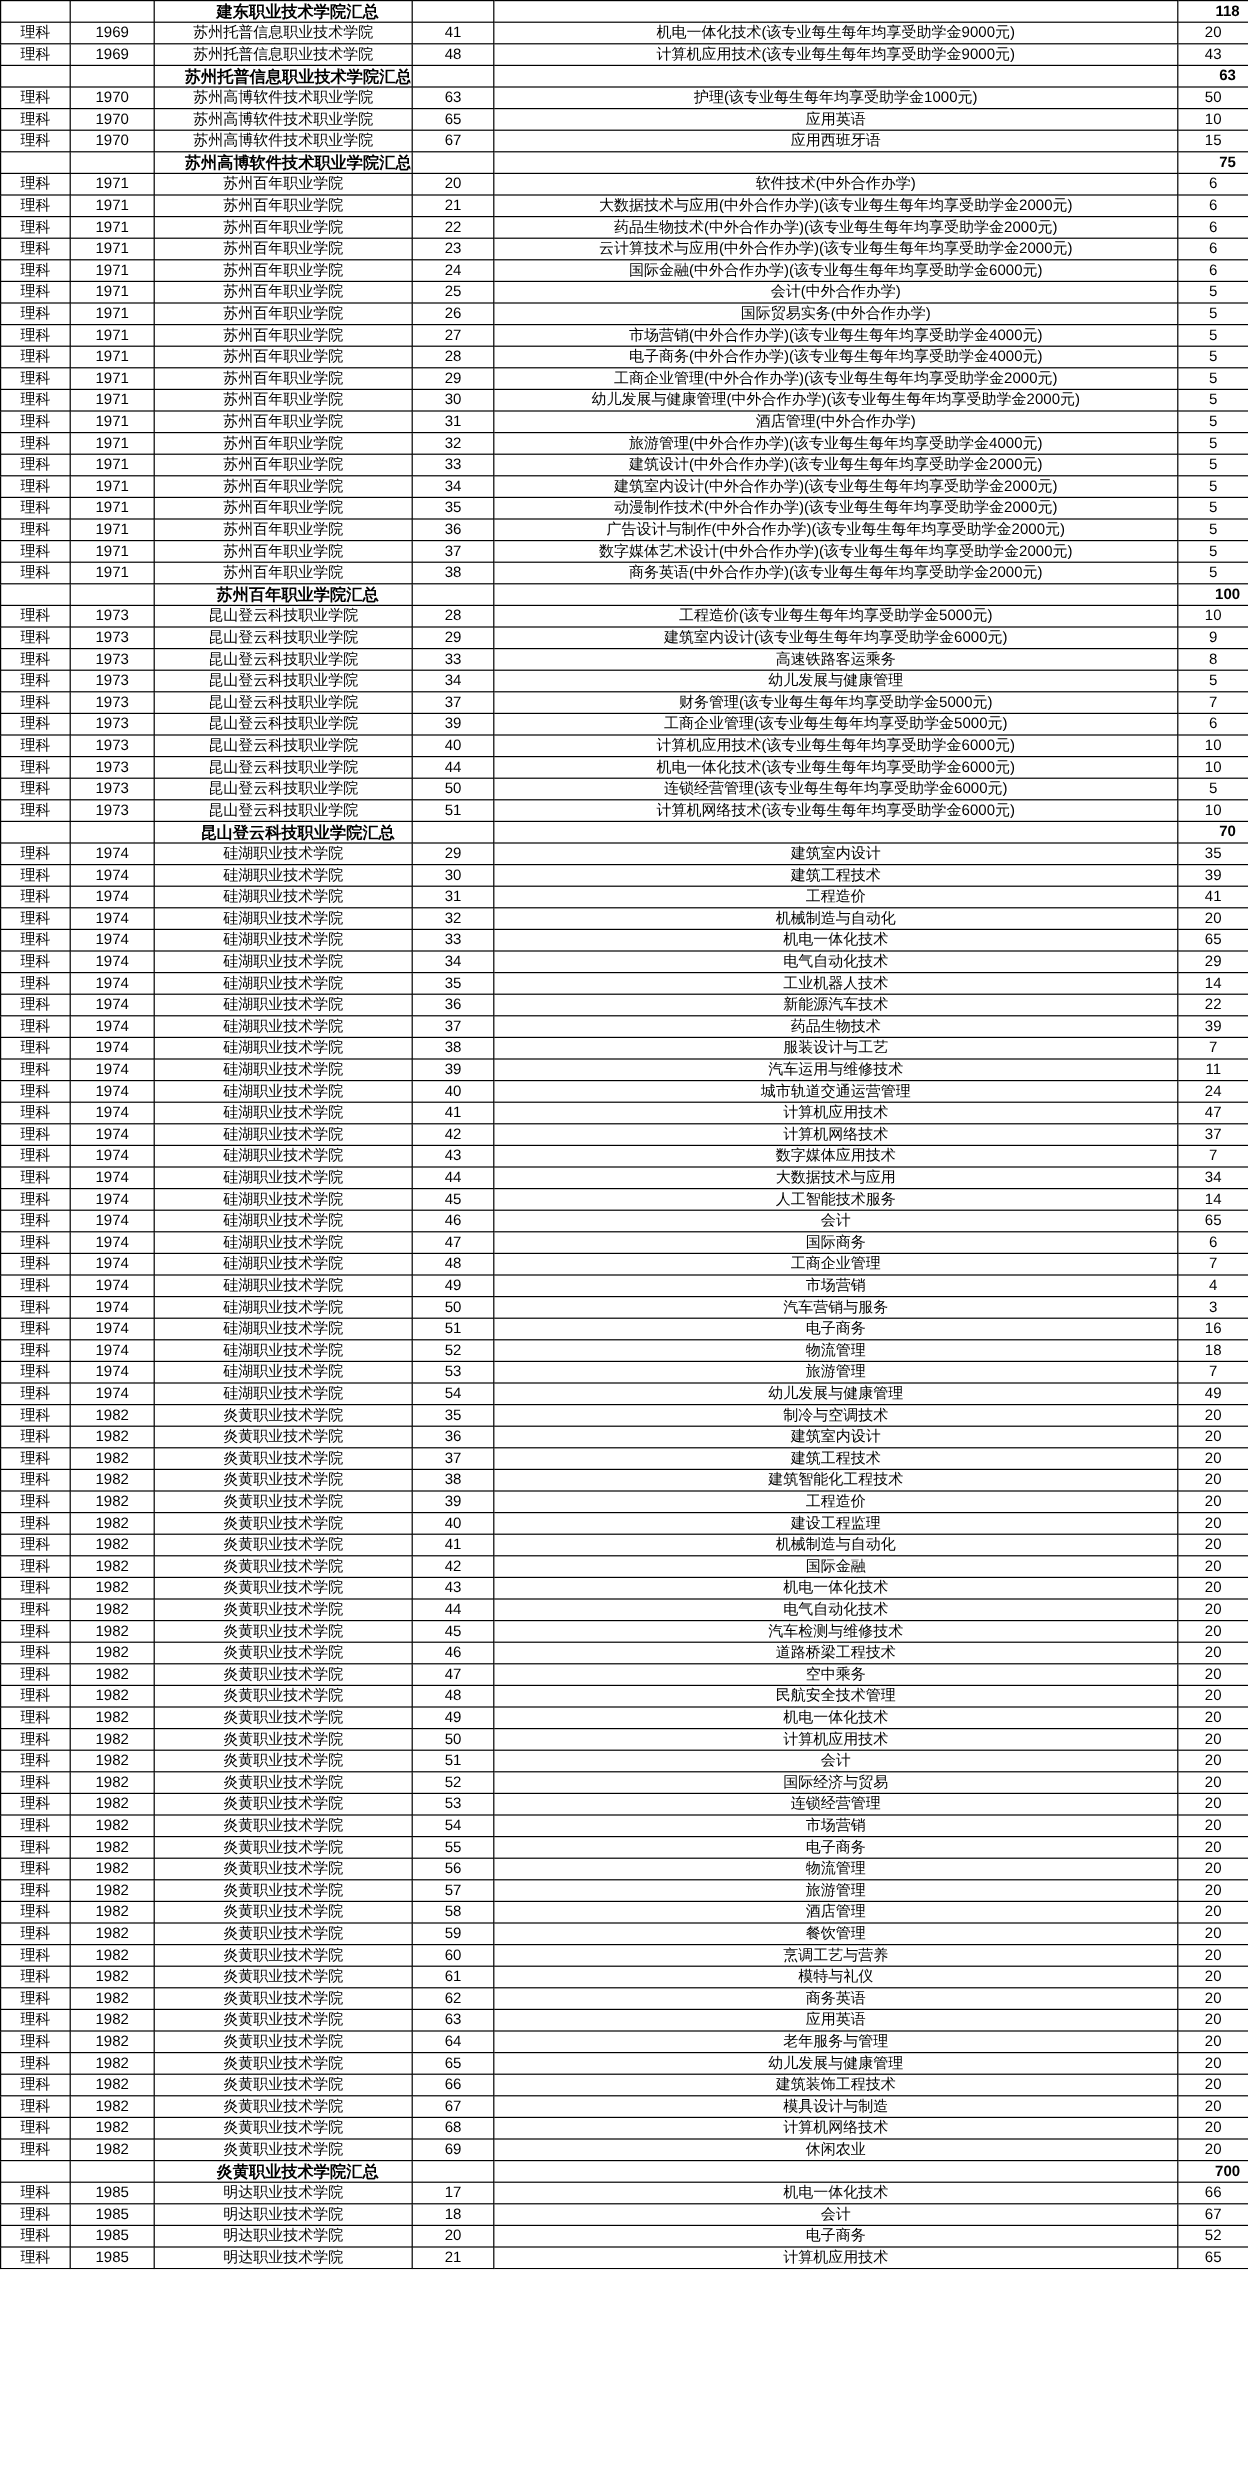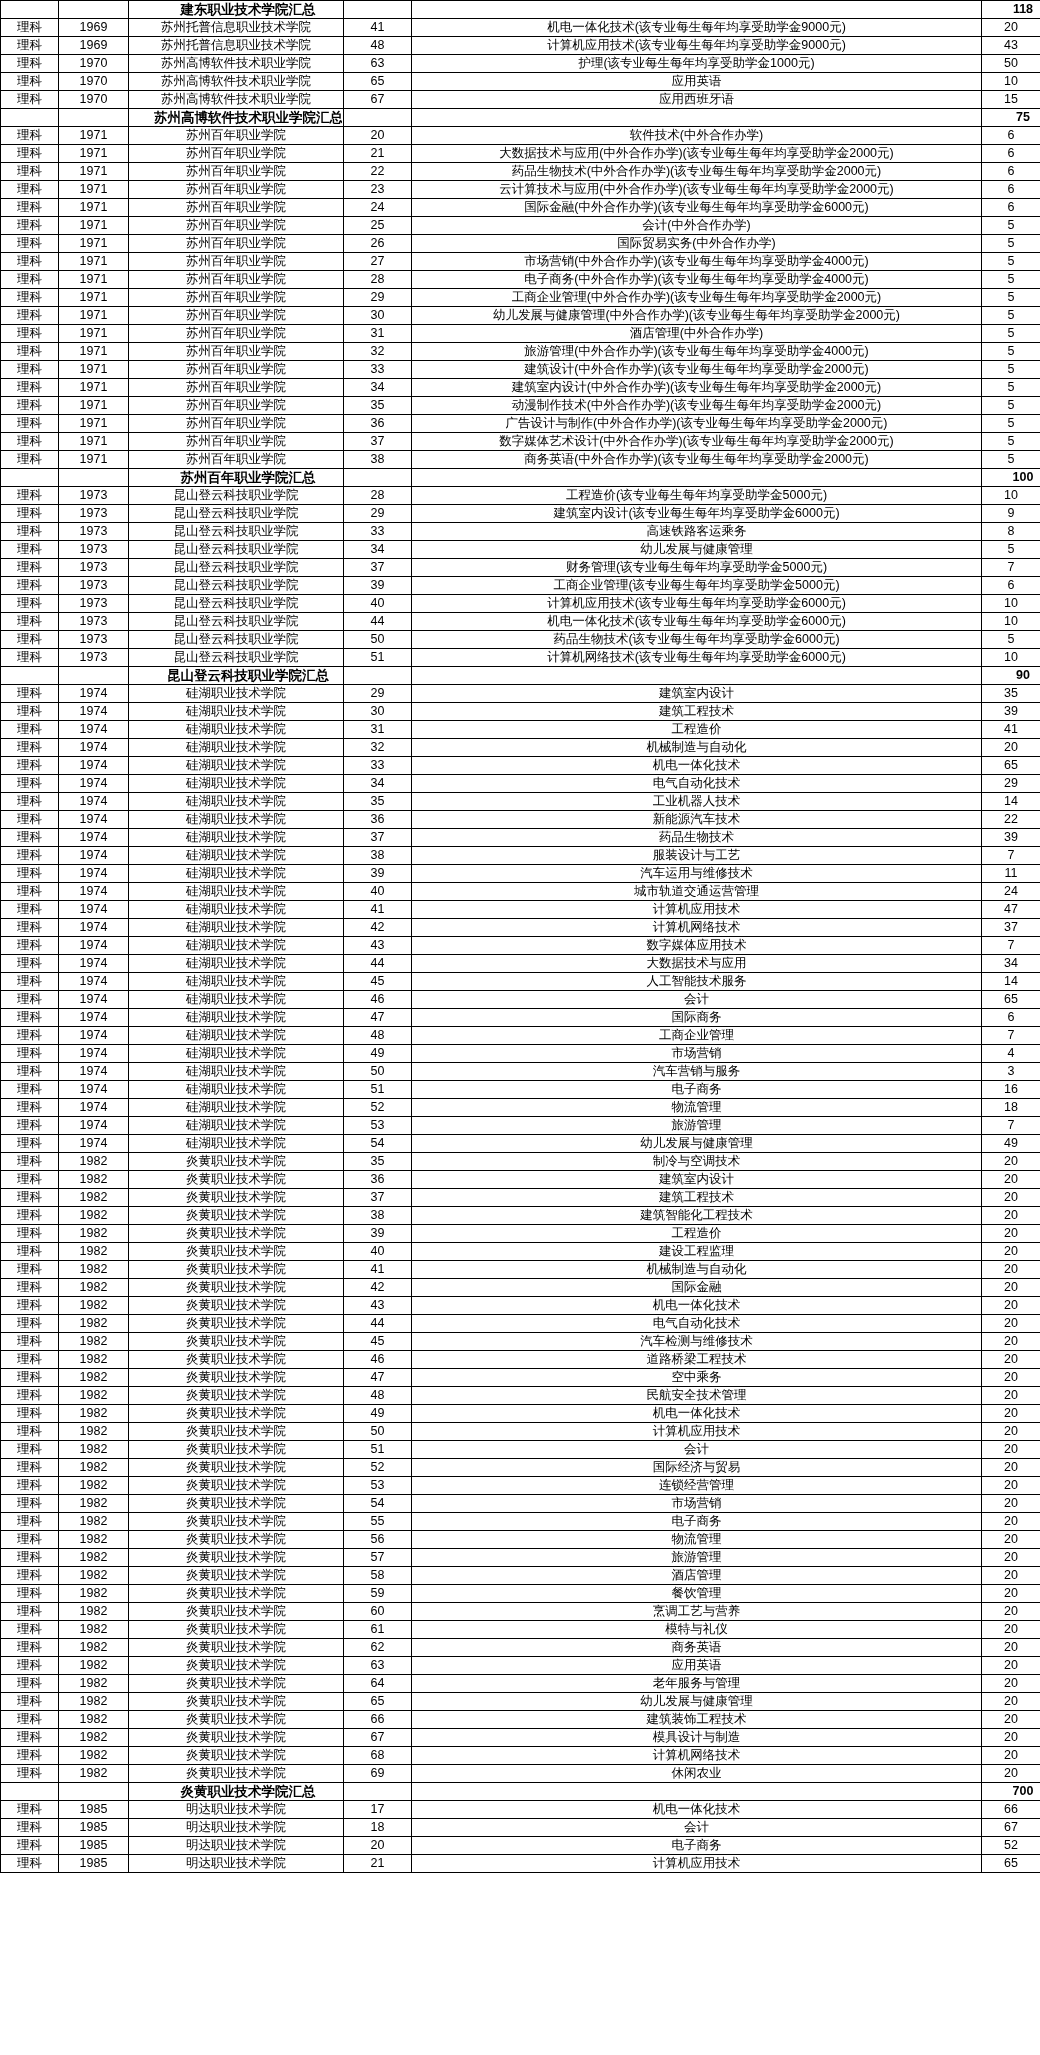--- a/index.html
+++ b/index.html
@@ -122,20 +122,40 @@
         <td class="">
           <span class="clip">48</span>
         </td>
         <td class="cell-major">
           <span class="clip">计算机应用技术(该专业每生每年均享受助学金9000元)</span>
         </td>
         <td class="">
           <span class="clip">43</span>
         </td>
       </tr>
+      <tr class="row-summary">
+        <td class="">
+          <span class="clip"></span>
+        </td>
+        <td class="">
+          <span class="clip"></span>
+        </td>
+        <td class="cell-summary-title">
+          <span class="clip">苏州托普信息职业技术学院汇总</span>
+        </td>
+        <td class="">
+          <span class="clip"></span>
+        </td>
+        <td class="">
+          <span class="clip"></span>
+        </td>
+        <td class="">
+          <span class="clip">63</span>
+        </td>
+      </tr>
       <tr class="row-detail">
         <td class="">
           <span class="clip">理科</span>
         </td>
         <td class="">
           <span class="clip">1970</span>
         </td>
         <td class="">
           <span class="clip">苏州高博软件技术职业学院</span>
         </td>
@@ -776,21 +796,21 @@
         <td class="">
           <span class="clip">1973</span>
         </td>
         <td class="">
           <span class="clip">昆山登云科技职业学院</span>
         </td>
         <td class="">
           <span class="clip">50</span>
         </td>
         <td class="cell-major">
-          <span class="clip">药品生物技术(该专业每生每年均享受助学金6000元)</span>
+          <span class="clip">连锁经营管理(该专业每生每年均享受助学金6000元)</span>
         </td>
         <td class="">
           <span class="clip">5</span>
         </td>
       </tr>
       <tr class="row-detail">
         <td class="">
           <span class="clip">理科</span>
         </td>
         <td class="">
@@ -819,21 +839,21 @@
         <td class="cell-summary-title">
           <span class="clip">昆山登云科技职业学院汇总</span>
         </td>
         <td class="">
           <span class="clip"></span>
         </td>
         <td class="">
           <span class="clip"></span>
         </td>
         <td class="">
-          <span class="clip">90</span>
+          <span class="clip">70</span>
         </td>
       </tr>
       <tr class="row-detail">
         <td class="">
           <span class="clip">理科</span>
         </td>
         <td class="">
           <span class="clip">1974</span>
         </td>
         <td class="">

